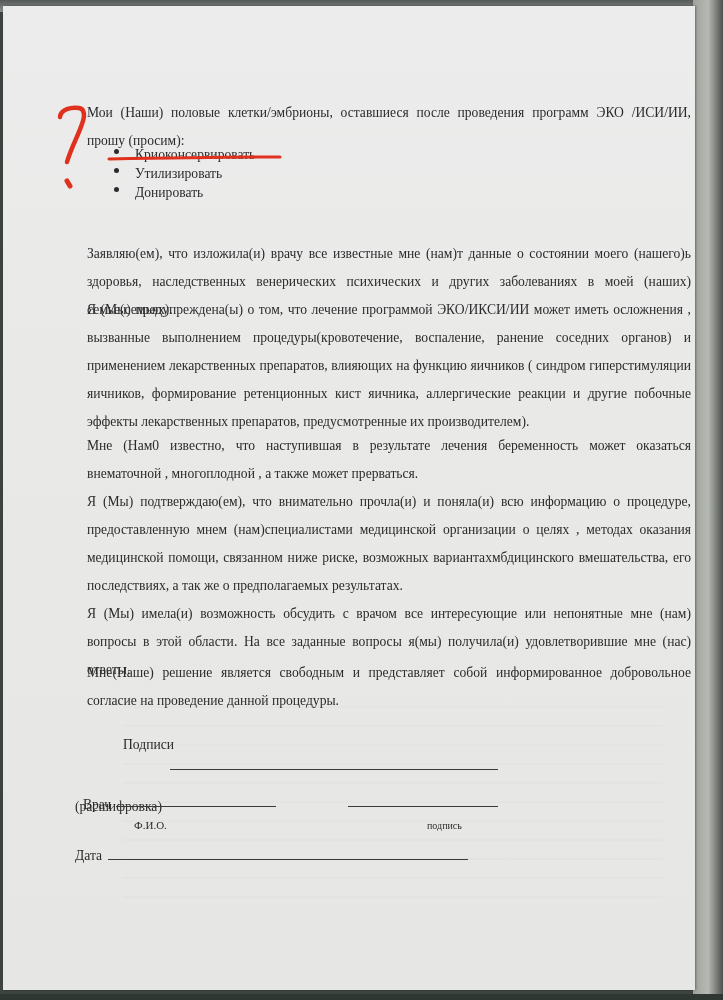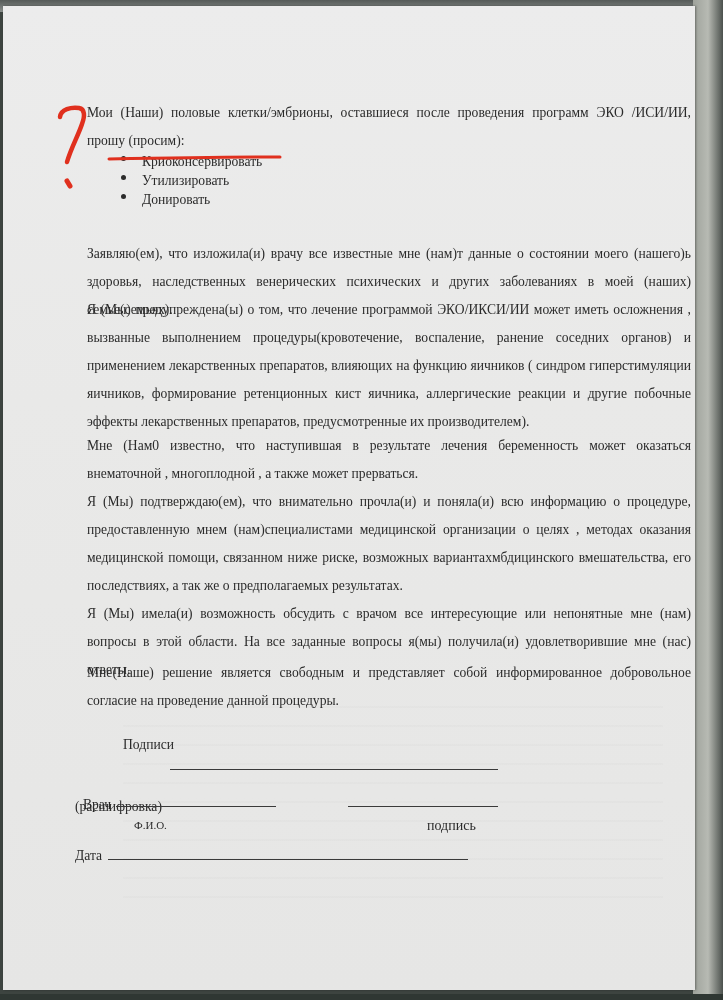--- a/index.html
+++ b/index.html
@@ -24,40 +24,40 @@
     position: absolute; left: 3px; top: 6px; width: 692px; height: 984px;
     background: linear-gradient(180deg, #ececec 0%, #e9e9e8 40%, #e6e6e5 100%);
     box-shadow: 1px 0 2px rgba(0,0,0,0.35);
   }
   .content {
     position: absolute; left: 0; top: 0; width: 100%; height: 100%;
     color: #2b2b2b; font-size: 13.6px; line-height: 28px;
   }
   .p { position: absolute; text-align: justify; text-align-last: left; }
   .intro { left: 84px; top: 93px; width: 604px; }
-  .bullets { position: absolute; left: 104px; top: 131px; margin: 11px; padding: 0; list-style: none; }
+  .bullets { position: absolute; left: 104px; top: 131px; margin: 4px; padding: 0; list-style: none; }
   .bullets li { height: 19px; position: relative; padding-left: 24px; }
   .bullets li::before {
     content: ""; position: absolute; left: 3px; top: 8px; width: 5px; height: 5px;
     background: #2b2b2b; border-radius: 50%;
   }
   .p1 { left: 84px; top: 214px; width: 604px; margin-top: 20px; }
   .p2 { left: 84px; top: 290px; width: 604px; }
   .p3 { left: 84px; top: 426px; width: 604px; }
   .p4 { left: 84px; top: 482px; width: 604px; }
   .p5 { left: 84px; top: 653px; width: 604px; }
   .sig-label { position: absolute; left: 72px; top: 725px; margin-left: 48px; }
   .sig-decode { position: absolute; left: 72px; top: 744px; margin-top: 43px; }
   .line { position: absolute; border-bottom: 1px solid #3a3a3a; height: 0; }
   .sig-line { left: 167px; top: 763px; width: 328px; }
   .doctor-label { position: absolute; left: 80px; top: 785px; }
   .doctor-line-name { left: 113px; top: 800px; width: 160px; }
   .doctor-line-sign { left: 345px; top: 800px; width: 150px; }
   .fio { position: absolute; left: 131px; top: 805px; font-size: 11px; }
-  .podpis { position: absolute; left: 424px; top: 806px; font-size: 14px; }
+  .podpis { position: absolute; left: 424px; top: 806px; font-size: 10px; }
   .date-label { position: absolute; left: 72px; top: 836px; }
   .date-line { left: 105px; top: 853px; width: 360px; }
   .annot { position: absolute; left: 0; top: 0; width: 692px; height: 984px; pointer-events: none; }
   .faint {
     position: absolute; left: 120px; top: 700px; width: 540px; height: 200px;
     background: repeating-linear-gradient(180deg, rgba(0,0,0,0.015) 0 2px, transparent 2px 19px);
   }
 </style>
 </head>
 <body>

